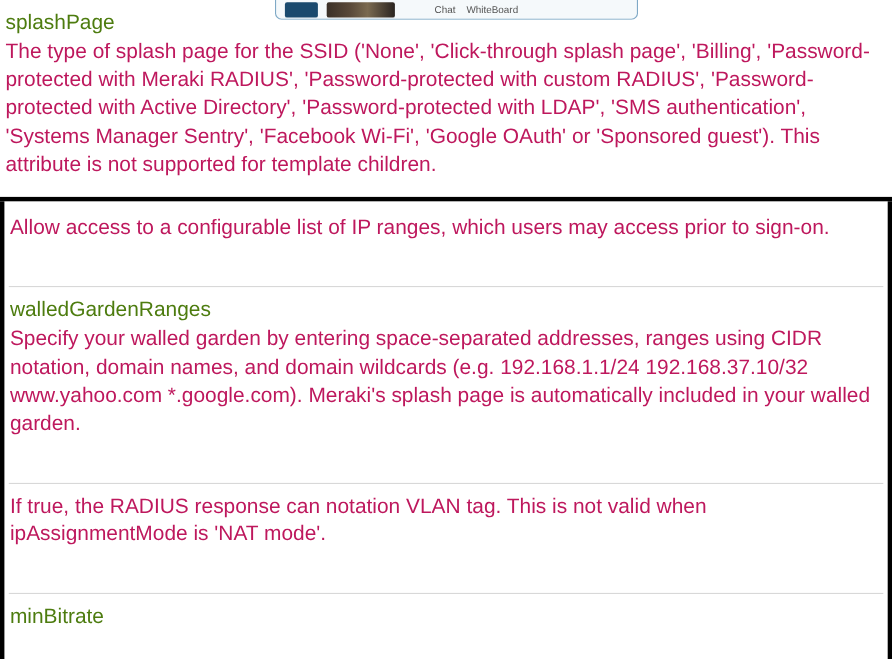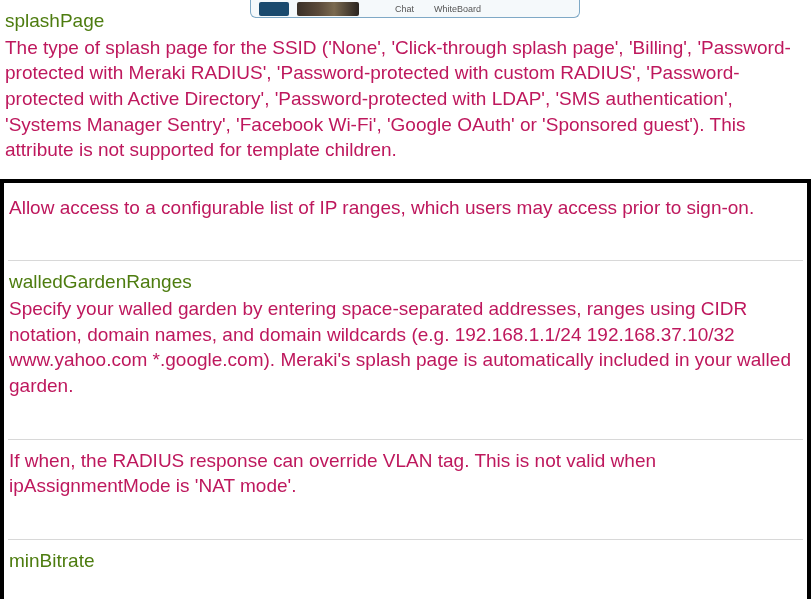--- a/index.html
+++ b/index.html
@@ -39,21 +39,21 @@
     }
     .floating-photo {
       width: 62px;
       height: 14px;
       margin-left: 8px;
       background: linear-gradient(90deg, #3a3028 0%, #5a4a3a 35%, #7a6a50 60%, #2a2420 100%);
       border-radius: 2px;
     }
     .floating-links {
       display: flex;
-      gap: 20px;
+      gap: 10px;
       margin-left: 36px;
       font-size: 9px;
       color: #555;
     }
     .floating-links span {
       cursor: pointer;
     }
     .content-top {
       padding: 0 4px 8px 4px;
       border-bottom: 4px solid #000;
@@ -104,21 +104,21 @@
 
 <div class="content-bottom">
   <div class="section">
     <div class="param-desc">Allow access to a configurable list of IP ranges, which users may access prior to sign-on.</div>
   </div>
   <div class="section">
     <div class="param-name">walledGardenRanges</div>
     <div class="param-desc">Specify your walled garden by entering space-separated addresses, ranges using CIDR notation, domain names, and domain wildcards (e.g. 192.168.1.1/24 192.168.37.10/32 www.yahoo.com *.google.com). Meraki's splash page is automatically included in your walled garden.</div>
   </div>
   <div class="section">
-    <div class="param-desc">If when, the RADIUS response can override VLAN tag. This is not valid when ipAssignmentMode is 'NAT mode'.</div>
+    <div class="param-desc">If true, the RADIUS response can notation VLAN tag. This is not valid when ipAssignmentMode is 'NAT mode'.</div>
   </div>
   <div class="section">
     <div class="param-name">minBitrate</div>
   </div>
   <div class="section">
     <div class="param-name">bandSelection</div>
 
   </div>
 </div>
 

